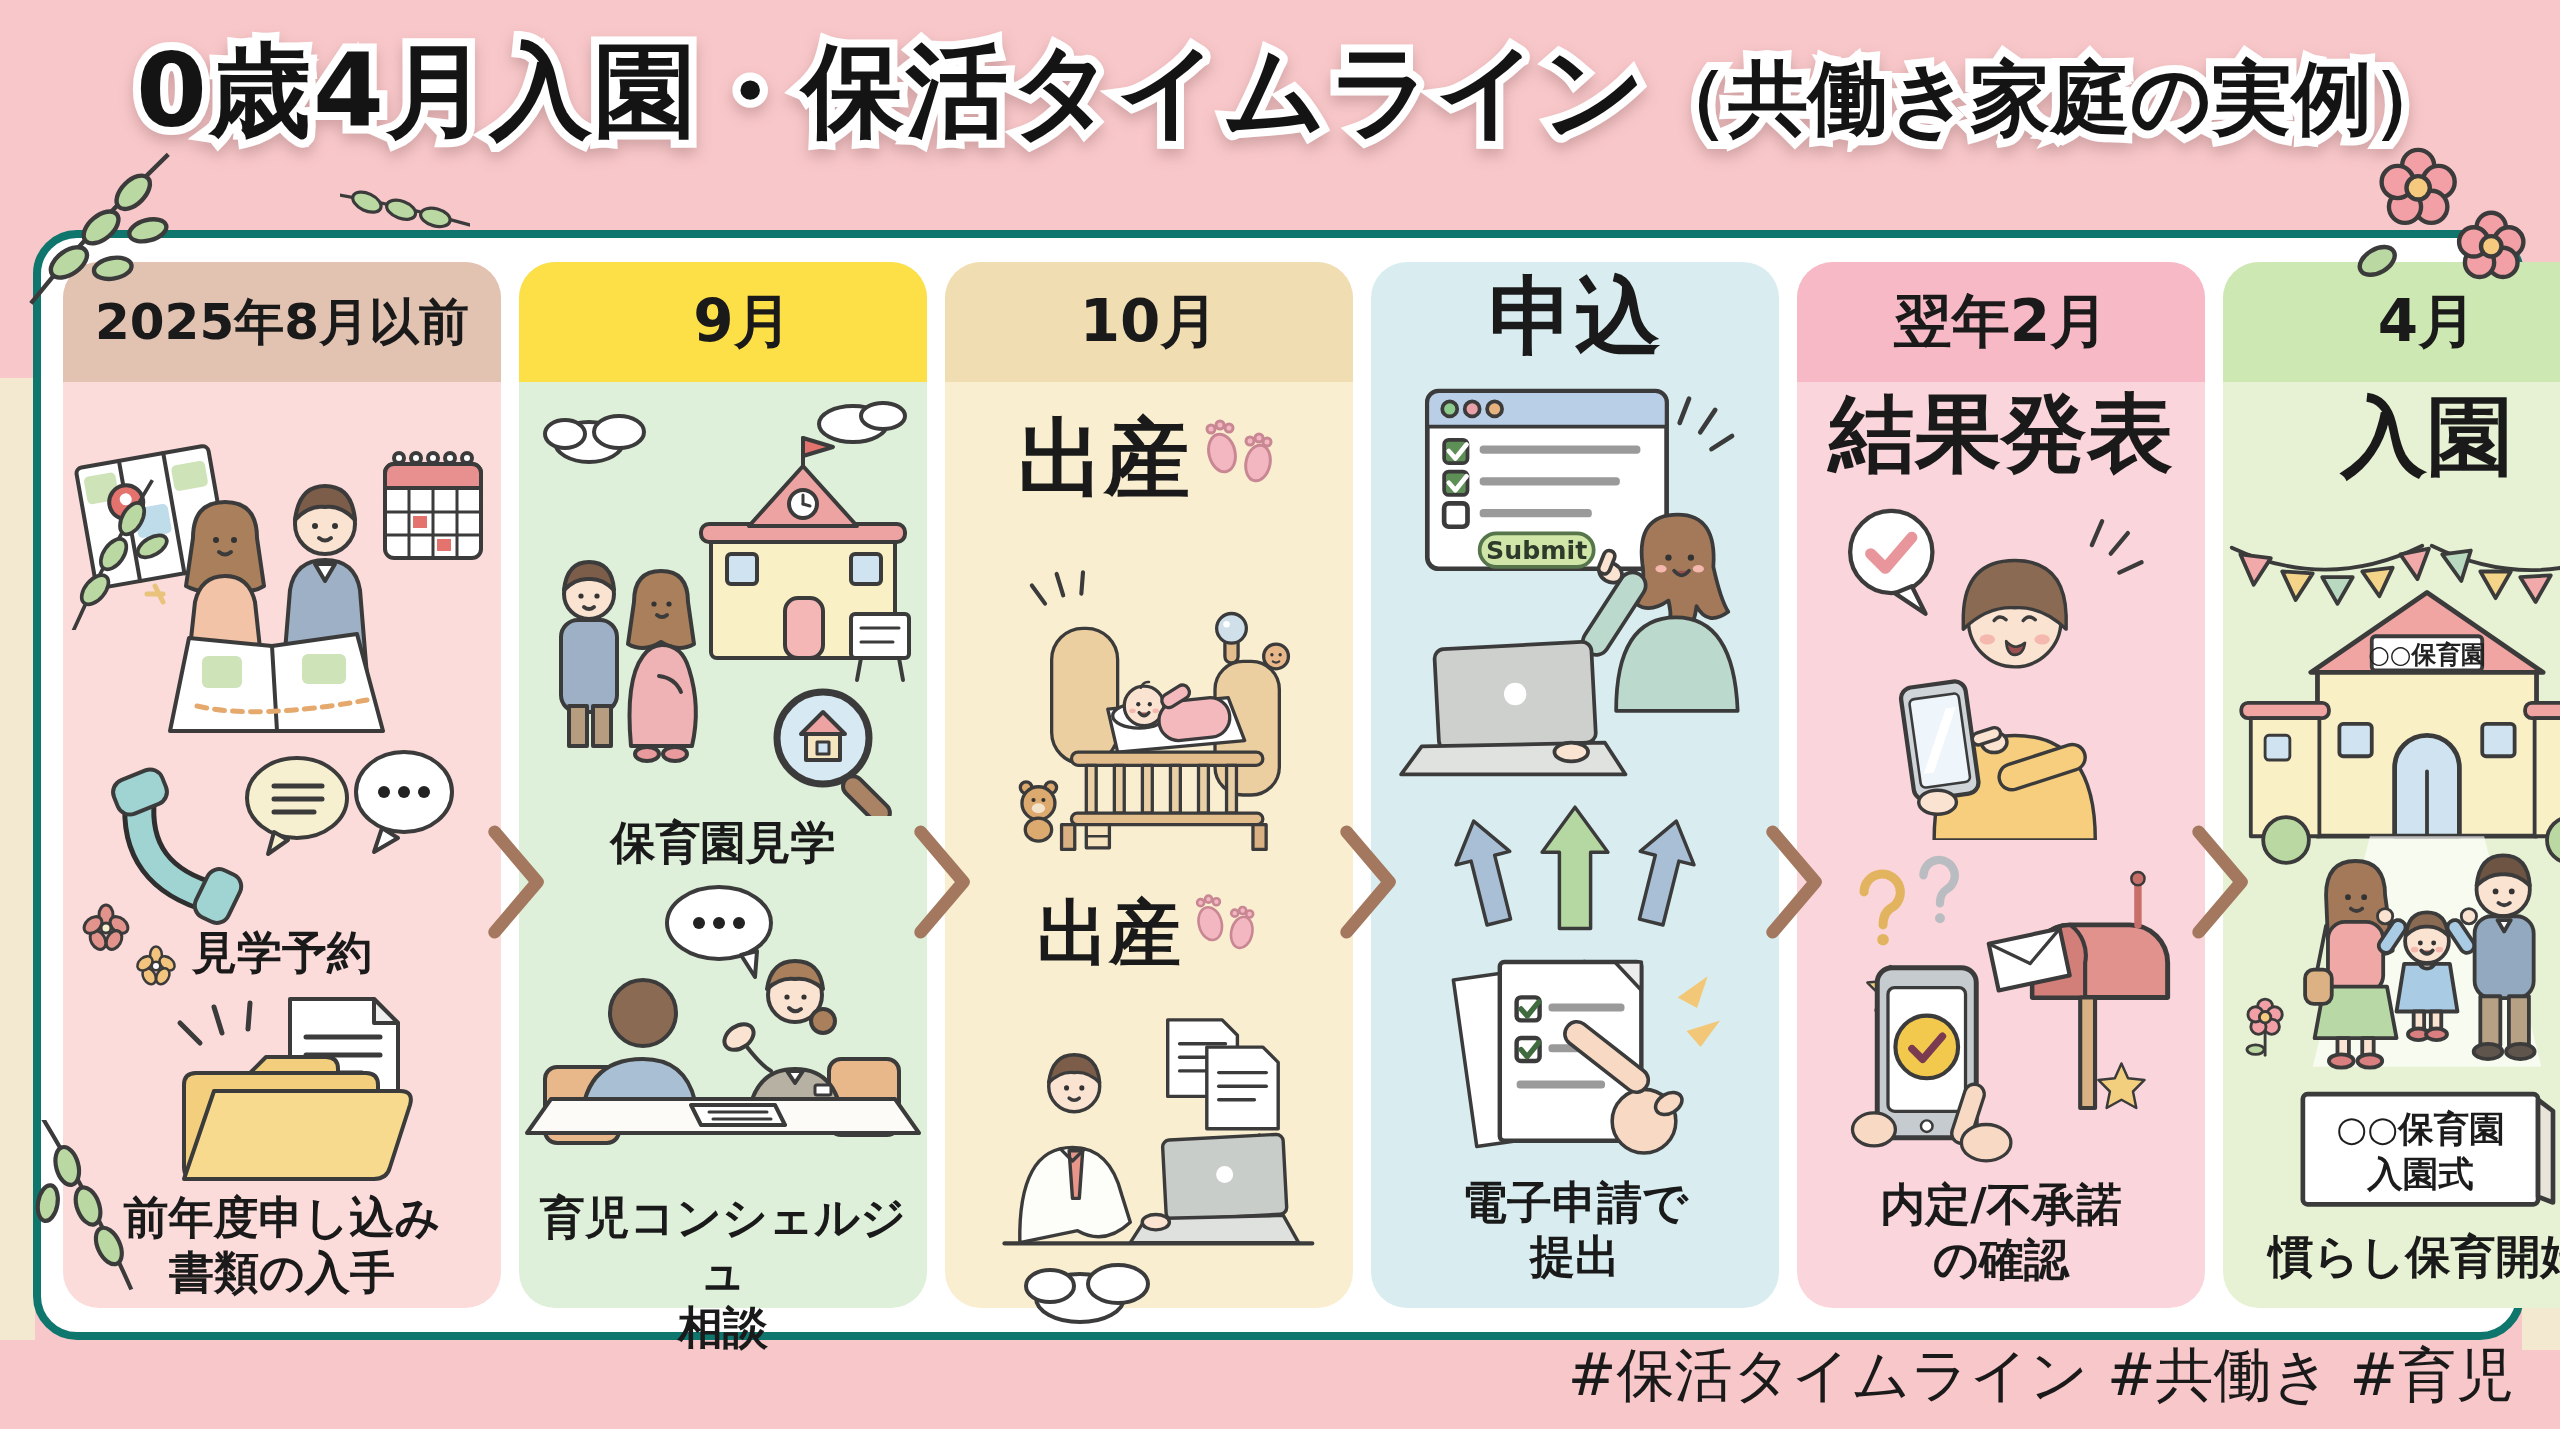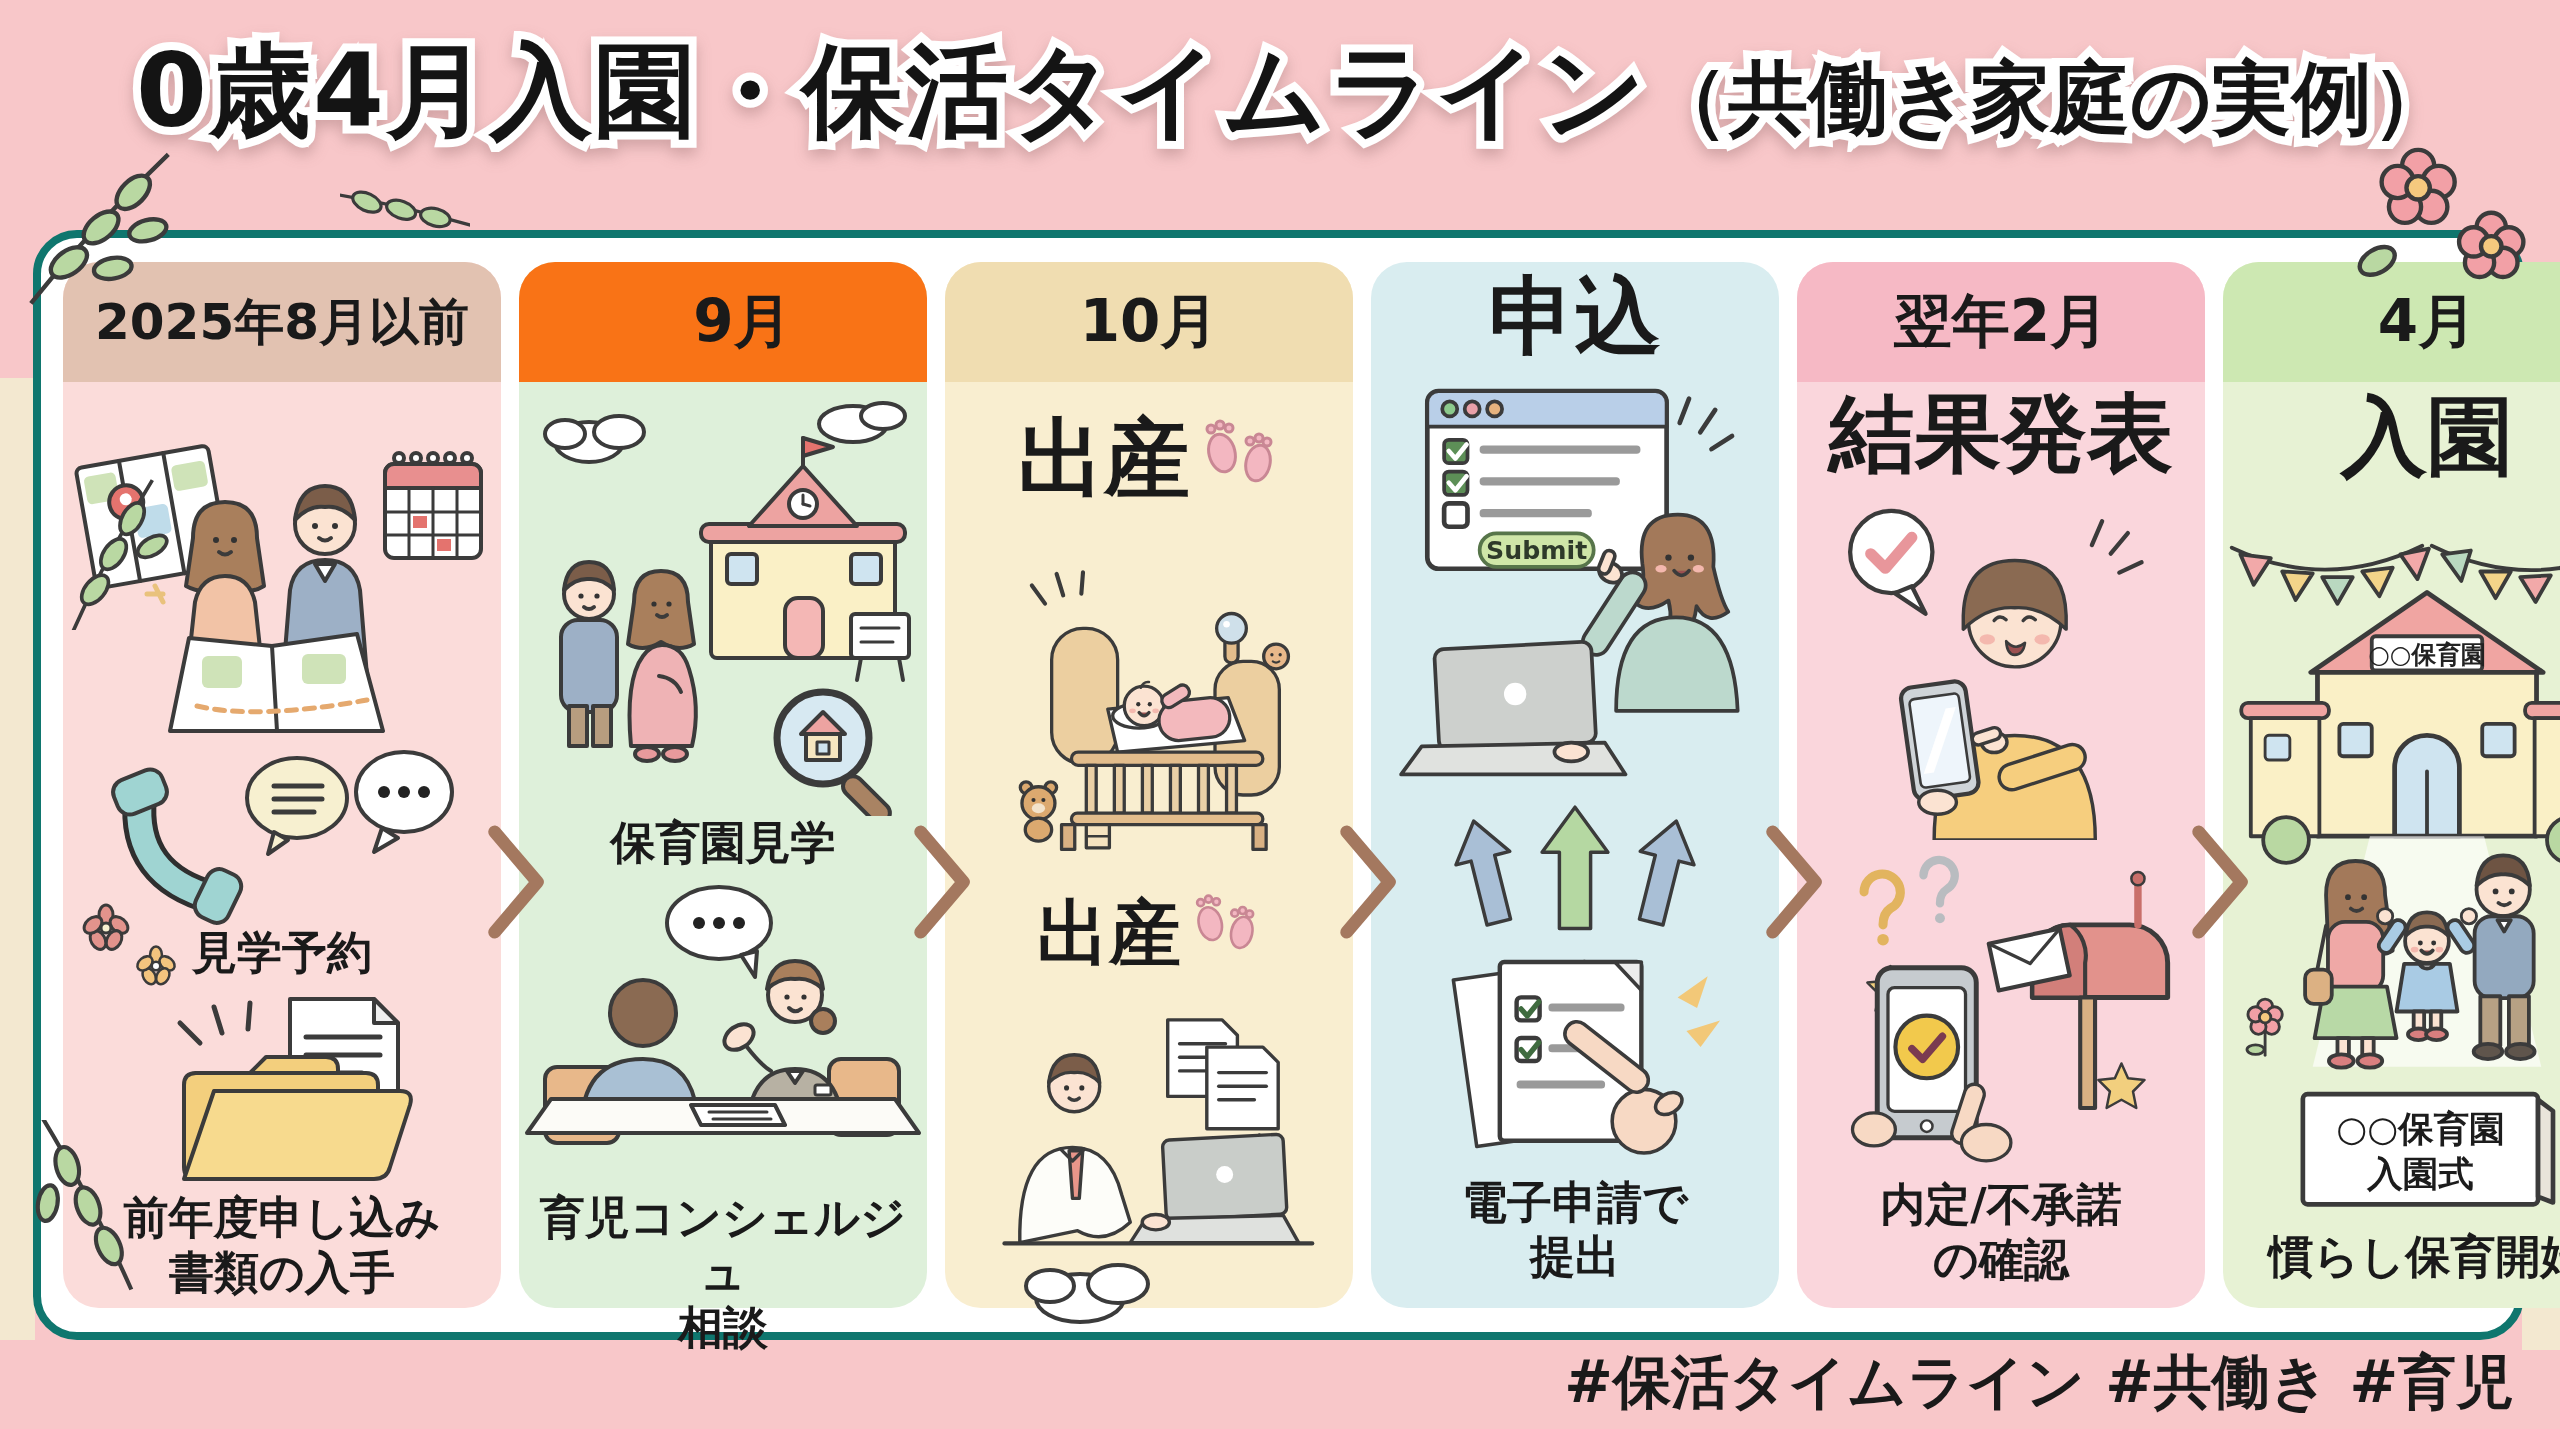--- a/index.html
+++ b/index.html
@@ -18,38 +18,38 @@
   .t-main{font-size:102px;letter-spacing:2px;}
   .t-sub{font-size:80px;}
 
   
   .card{position:absolute;left:33px;right:36px;top:230px;bottom:89px;background:#ffffff;
         border:8px solid #0f766e;border-radius:44px;box-sizing:border-box;
         display:flex;gap:18px;padding:24px 22px;z-index:2;}
   .col{flex:1;position:relative;display:flex;flex-direction:column;border-radius:36px;}
   .col-aug{flex:1.17;}
   .col:nth-child(1){background:#fbdcda;} .col:nth-child(1) .col-header{background:#e2c2b1;font-size:50px;}
-  .col:nth-child(2){background:#def0da;} .col:nth-child(2) .col-header{background:#f97316;padding-left:39px;}
+  .col:nth-child(2){background:#def0da;} .col:nth-child(2) .col-header{background:#fde047;padding-left:39px;}
   .col:nth-child(3){background:#f9eed0;} .col:nth-child(3) .col-header{background:#f0ddb1;}
   .col:nth-child(4){background:#d9edf0;} .col:nth-child(4) .col-header{background:#b9dde2;}
   .col:nth-child(5){background:#fad6dc;} .col:nth-child(5) .col-header{background:#f6b9c5;}
   .col:nth-child(6){background:#e7f2d4;} .col:nth-child(6) .col-header{background:#cde8b2;}
   .col-header{height:120px;flex:0 0 auto;border-radius:36px 36px 0 0;font-weight:800;font-size:58px;
               display:flex;align-items:center;justify-content:center;}
   .col-body{flex:1;display:flex;flex-direction:column;align-items:center;justify-content:space-evenly;
             padding:4px 4px 16px;width:100%;box-sizing:border-box;}
   .caption{font-weight:800;font-size:45px;line-height:1.22;text-align:center;white-space:pre-line;}
   .big{font-weight:800;font-size:86px;line-height:1;}
   .bigrow,.midrow{display:flex;align-items:flex-start;gap:10px;}
   .illus{display:block;}
 
   
   .chev{position:absolute;right:-47px;top:560px;width:64px;height:120px;z-index:6;}
 
-  .hashtags{position:absolute;right:46px;bottom:7px;font-size:58px;font-weight:700;z-index:3;margin-left:44px;}
+  .hashtags{position:absolute;right:46px;bottom:14px;font-size:58px;font-weight:400;z-index:3;margin-left:44px;}
 
   .deco{position:absolute;z-index:5;}
 </style>
 </head>
 <body>
 
 <div id="page">
 
   <div class="band band-left"></div>
   <div class="band band-right"></div>

